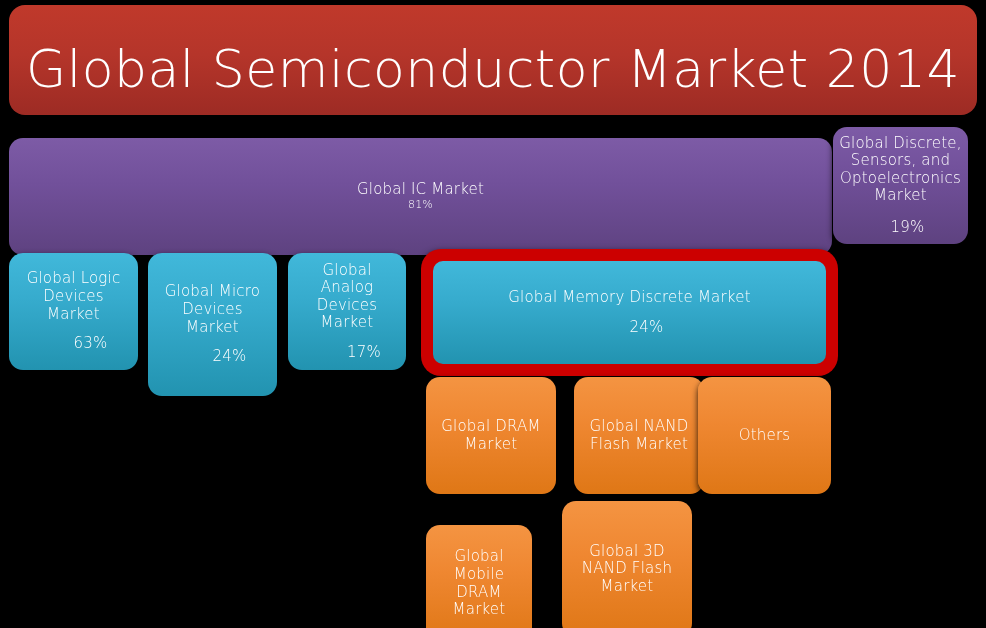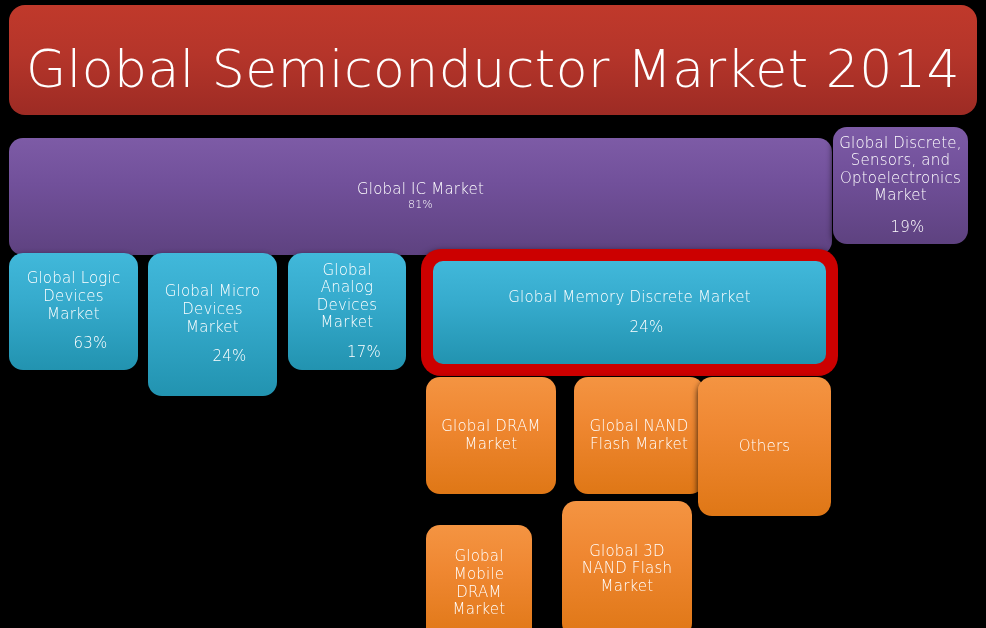--- a/index.html
+++ b/index.html
@@ -135,21 +135,21 @@
   </div>
 
   <div class="node orange" id="dram-market" style="left:426px; top:377px; width:130px; height:117px;">
     <span class="label">Global DRAM Market</span>
   </div>
 
   <div class="node orange" id="nand-flash-market" style="left:574px; top:377px; width:130px; height:117px;">
     <span class="label">Global NAND Flash Market</span>
   </div>
 
-  <div class="node orange" id="others-market" style="left:698px; top:377px; width:133px; height:139px;">
+  <div class="node orange" id="others-market" style="left:698px; top:377px; width:133px; height:117px;">
     <span class="label">Others</span>
   </div>
 
   <div class="node orange" id="mobile-dram-market" style="left:426px; top:501px; width:106px; height:117px;margin-top:24px;">
     <span class="label">Global Mobile DRAM Market</span>
   </div>
 
   <div class="node orange" id="nand-3d-flash-market" style="left:562px; top:501px; width:130px; height:136px;">
     <span class="label">Global 3D NAND Flash Market</span>
   </div>

